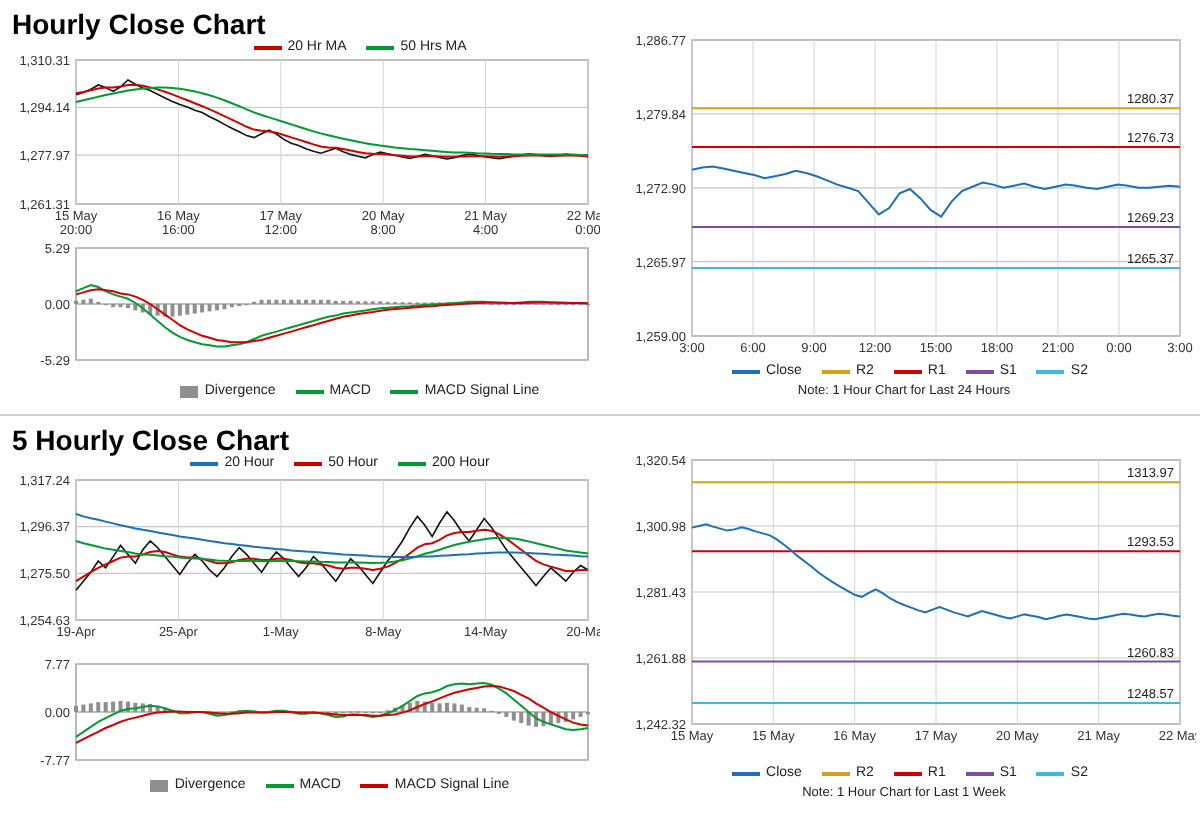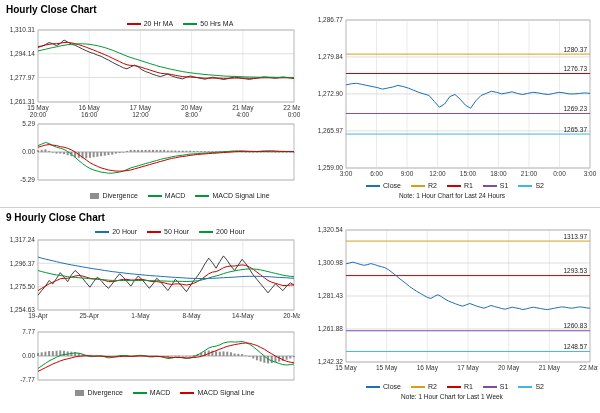--- a/index.html
+++ b/index.html
@@ -5,21 +5,21 @@
   html,body{margin:0;padding:0;}
   body{
     width:600px;height:413px;
     background:#ffffff;
     font-family:"Liberation Sans", sans-serif;
     color:#111;
     overflow:hidden;
   }
   .panel{position:absolute;}
   .title{
-    font-size:10px;font-weight:bold;color:#000;
+    font-size:14px;font-weight:bold;color:#000;
   }
   svg{display:block;}
   .legend{
     display:flex;align-items:center;gap:10px;
     font-size:7px;color:#222;
   }
   .legend-item{display:flex;align-items:center;gap:3px;}
   .legend-swatch{width:14px;height:2px;display:inline-block;}
   .legend-swatch.box{height:6px;width:9px;}
   .note{font-size:6.5px;color:#222;text-align:center;}
@@ -233,21 +233,21 @@
     <span class="legend-swatch" style="background:#3fb8e0"></span>
     <span>S2</span>
   </div>
 </div>
 
 <div class="panel note" style="left:306px;top:192px;width:292px;">Note: 1 Hour Chart for Last 24 Hours</div>
 
 <div class="hr" style="top:207px;"></div>
 
 <div class="panel" style="left:6px;top:212px;width:292px;">
-  <div class="title">9 Hourly Close Chart</div>
+  <div class="title">5 Hourly Close Chart</div>
 </div>
 
 <div class="panel" style="left:4px;top:226px;">
   <svg id="svg-4h-price" width="296" height="100">
       <rect x="34" y="14" width="256" height="70" fill="#ffffff" stroke="#9a9a9a" stroke-width="0.7"></rect>
       <line x1="34" x2="290" y1="84" y2="84" stroke="#c8c8c8" stroke-width="0.6"></line>
       <text x="31" y="86.4" font-size="6.5" fill="#333" font-family="&quot;Liberation Sans&quot;, sans-serif" text-anchor="end">1,254.63</text>
       <line x1="34" x2="290" y1="60.66666666666675" y2="60.66666666666675" stroke="#c8c8c8" stroke-width="0.6"></line>
       <text x="31" y="63.06666666666675" font-size="6.5" fill="#333" font-family="&quot;Liberation Sans&quot;, sans-serif" text-anchor="end">1,275.50</text>
       <line x1="34" x2="290" y1="37.3333333333335" y2="37.3333333333335" stroke="#c8c8c8" stroke-width="0.6"></line>

